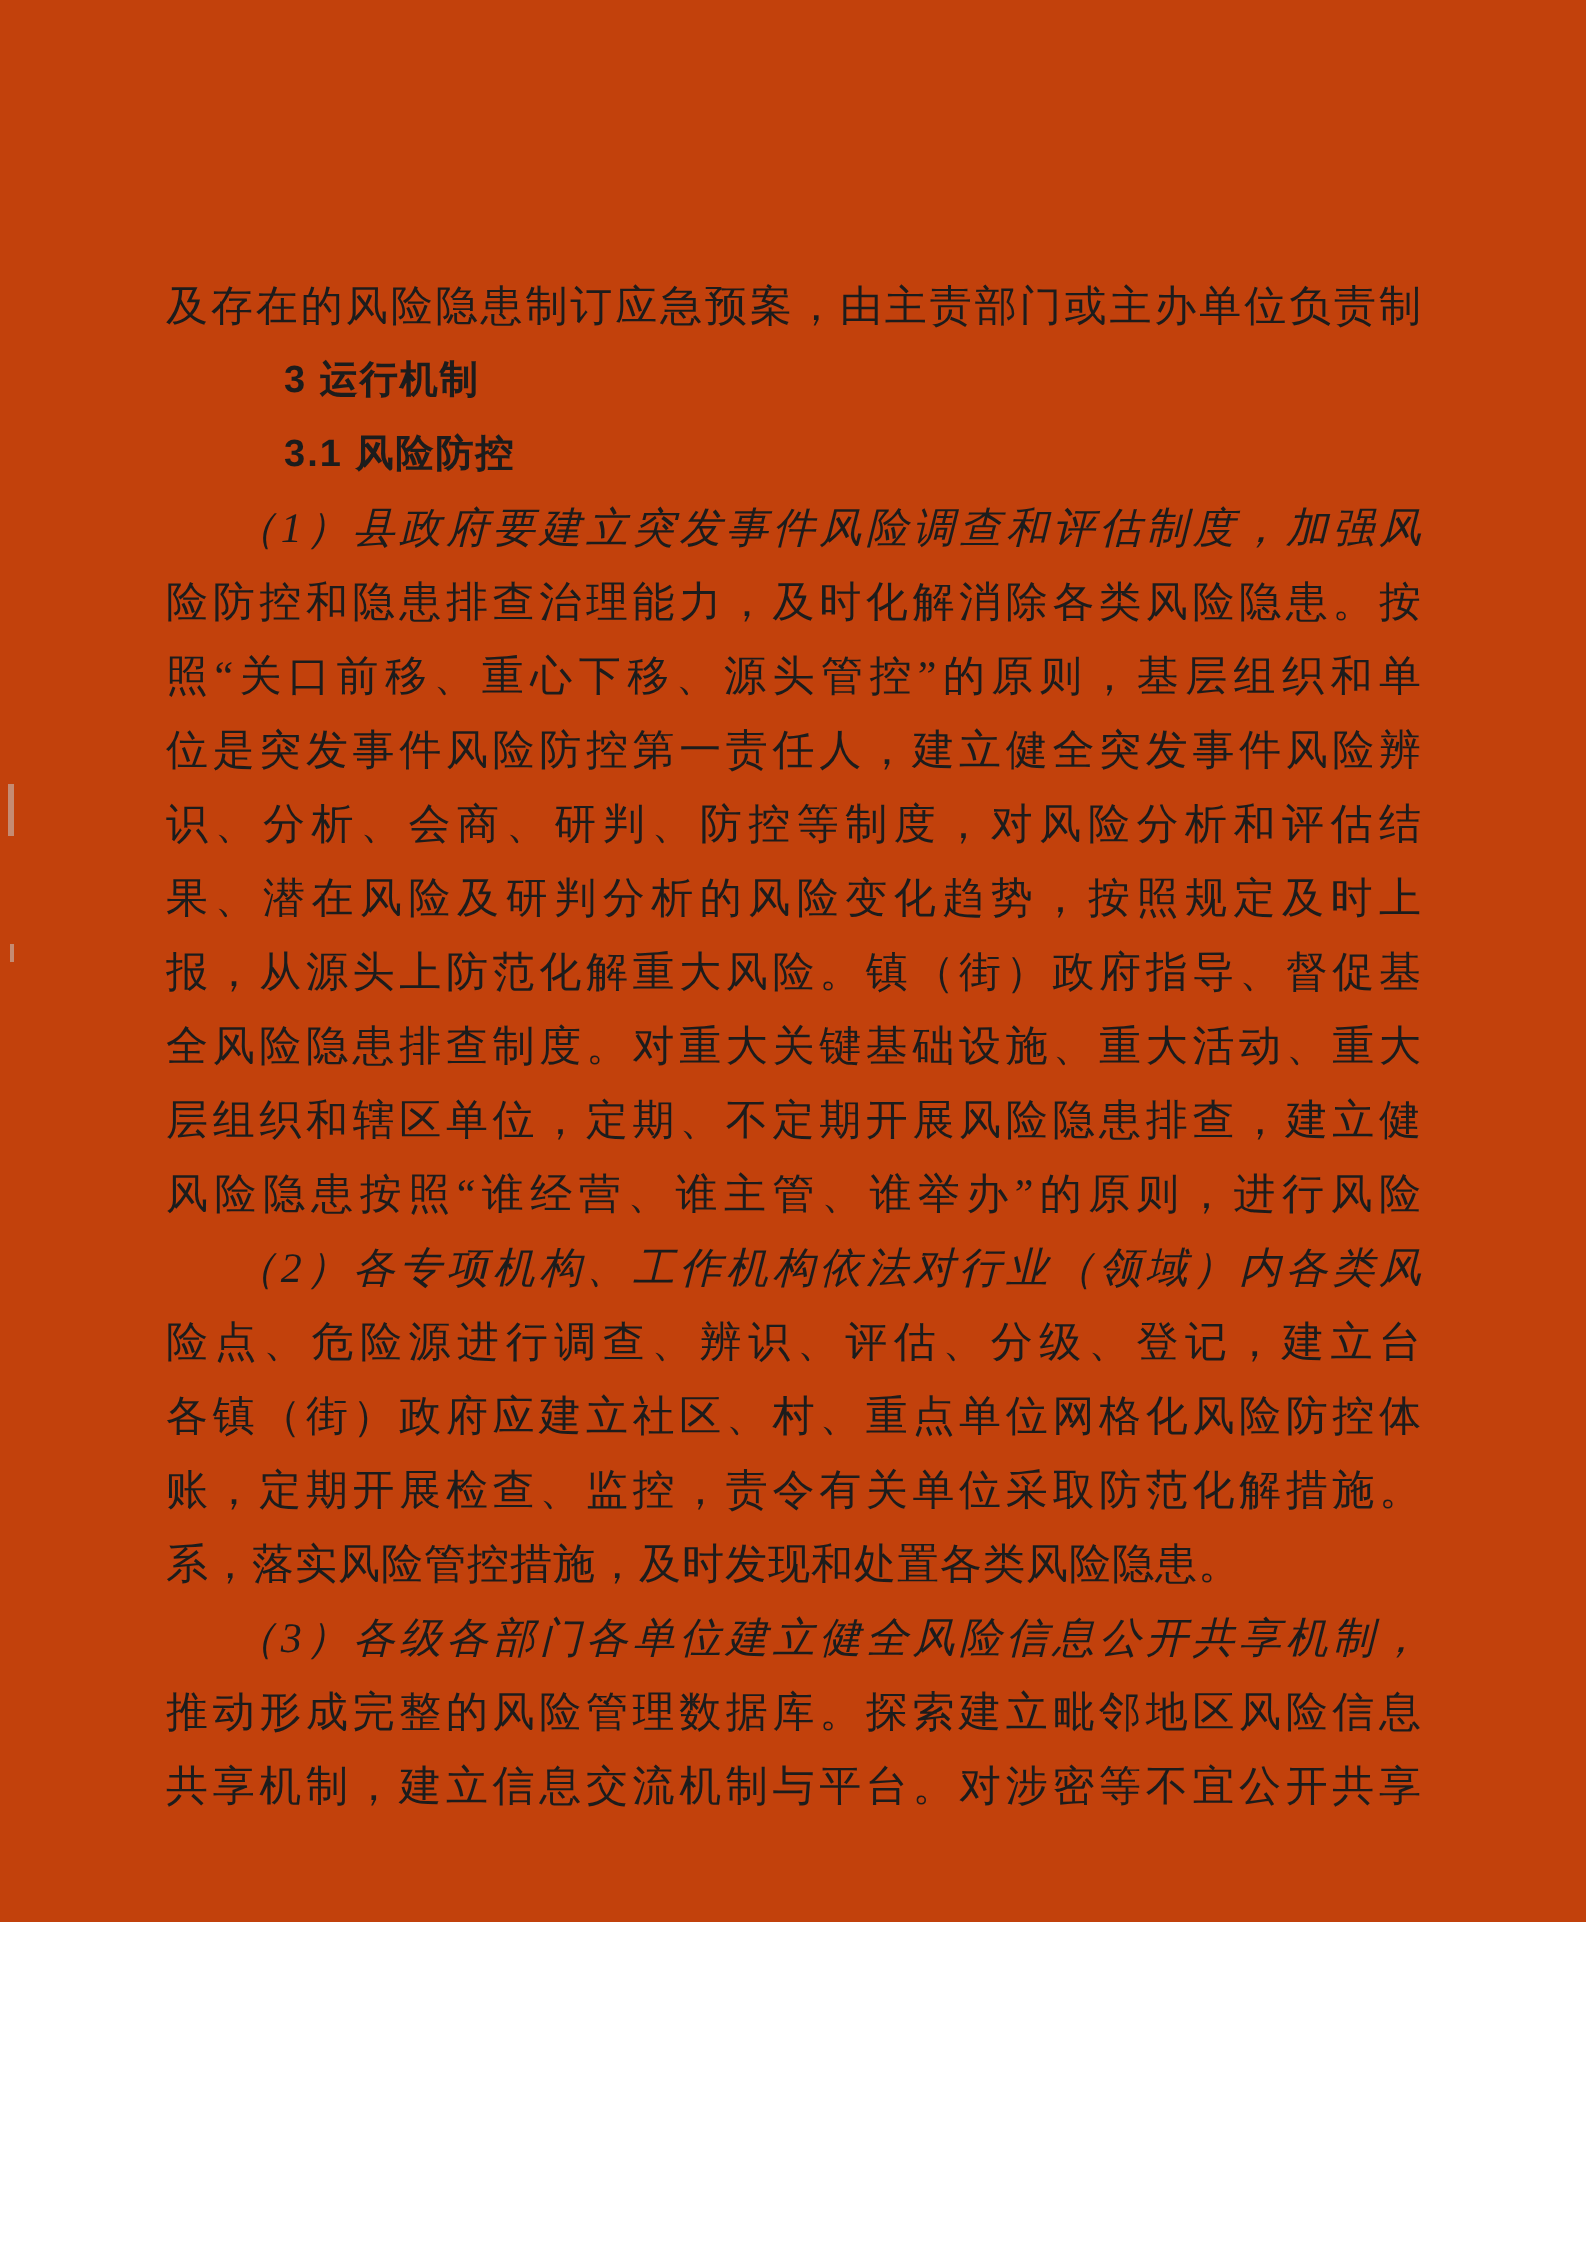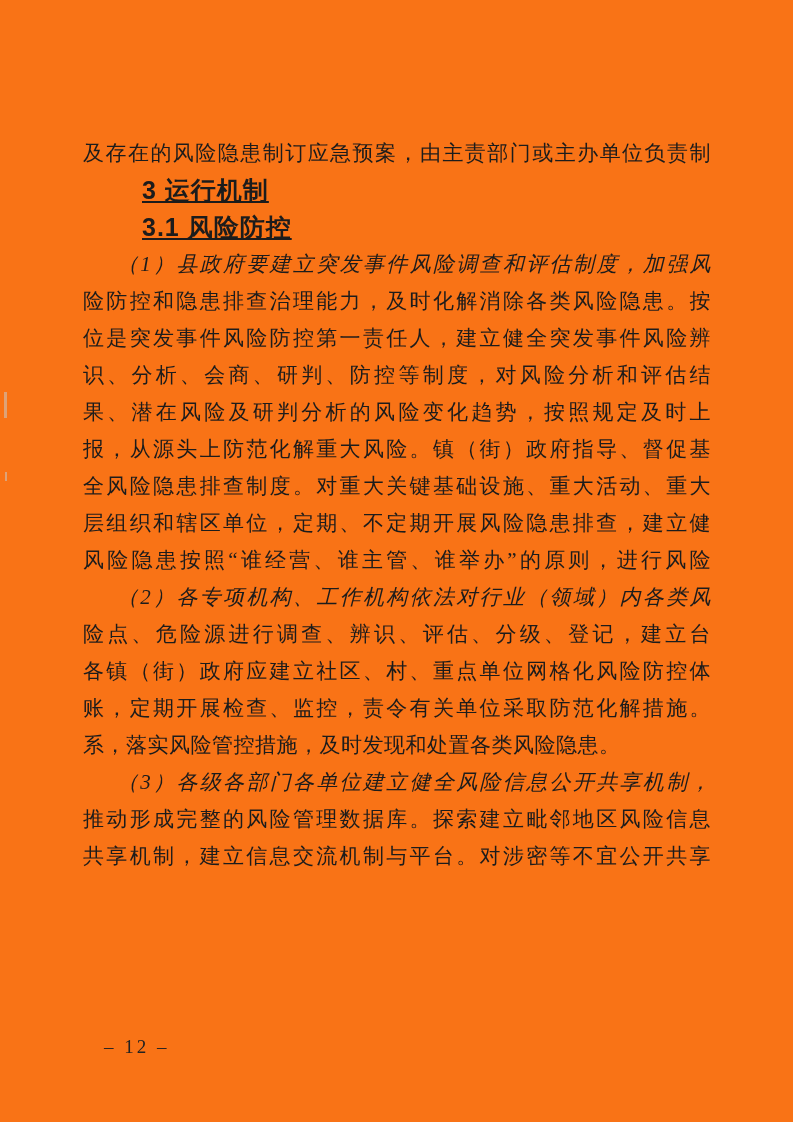--- a/index.html
+++ b/index.html
@@ -3,22 +3,22 @@
 <meta charset="utf-8">
 <style>
   html, body {
     margin: 0;
     padding: 0;
     background: #ffffff;
   }
   .page {
     position: relative;
     width: 793px;
-    height: 1122px;
-    background: #f97316;
+    height: 961px;
+    background: #c2410c;
     overflow: hidden;
     font-family: "Liberation Serif", "DejaVu Serif", serif;
     color: #1c1c1c;
   }
   .content {
     position: absolute;
     left: 83px;
     top: 135px;
     width: 628px;
   }
@@ -37,26 +37,25 @@
     text-align: left;
     text-align-last: left;
   }
   .line.indent {
     text-indent: 34px;
     font-style: italic;
   }
   .line.heading {
     font-family: "Liberation Sans", "DejaVu Sans", sans-serif;
     font-weight: 700;
-    font-size: 25px;
+    font-size: 19px;
     padding-left: 59px;
     text-align: center;
     text-align-last: left;
     letter-spacing: 1px;
-    text-decoration: underline;
   }
   .footer {
     position: absolute;
     left: 104px;
     top: 1036px;
     font-size: 19px;
     letter-spacing: 3px;
     color: #222222;
   }
   .scan-mark {
@@ -74,20 +73,21 @@
 
   <div class="scan-mark scan-mark-1"></div>
   <div class="scan-mark scan-mark-2"></div>
 
   <main class="content">
     <div class="line">及存在的风险隐患制订应急预案，由主责部门或主办单位负责制</div>
     <div class="line heading">3 运行机制</div>
     <div class="line heading">3.1 风险防控</div>
     <div class="line indent">（1）县政府要建立突发事件风险调查和评估制度，加强风</div>
     <div class="line">险防控和隐患排查治理能力，及时化解消除各类风险隐患。按</div>
+    <div class="line">照“关口前移、重心下移、源头管控”的原则，基层组织和单</div>
     <div class="line">位是突发事件风险防控第一责任人，建立健全突发事件风险辨</div>
     <div class="line">识、分析、会商、研判、防控等制度，对风险分析和评估结</div>
     <div class="line">果、潜在风险及研判分析的风险变化趋势，按照规定及时上</div>
     <div class="line">报，从源头上防范化解重大风险。镇（街）政府指导、督促基</div>
     <div class="line">全风险隐患排查制度。对重大关键基础设施、重大活动、重大</div>
     <div class="line">层组织和辖区单位，定期、不定期开展风险隐患排查，建立健</div>
     <div class="line">风险隐患按照“谁经营、谁主管、谁举办”的原则，进行风险</div>
     <div class="line indent">（2）各专项机构、工作机构依法对行业（领域）内各类风</div>
     <div class="line">险点、危险源进行调查、辨识、评估、分级、登记，建立台</div>
     <div class="line">各镇（街）政府应建立社区、村、重点单位网格化风险防控体</div>

